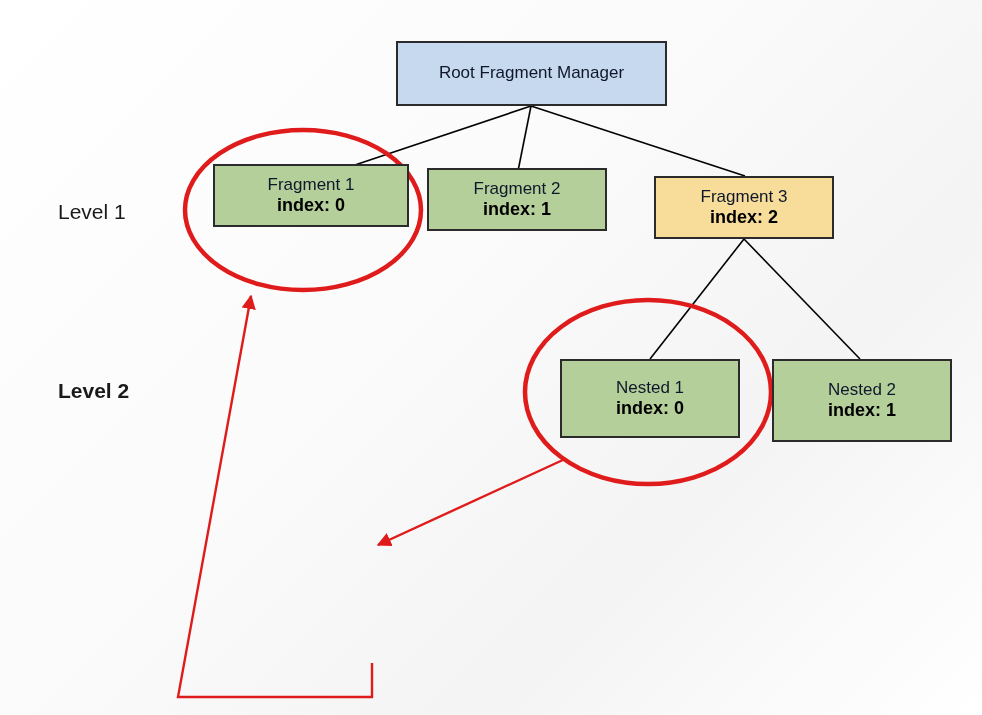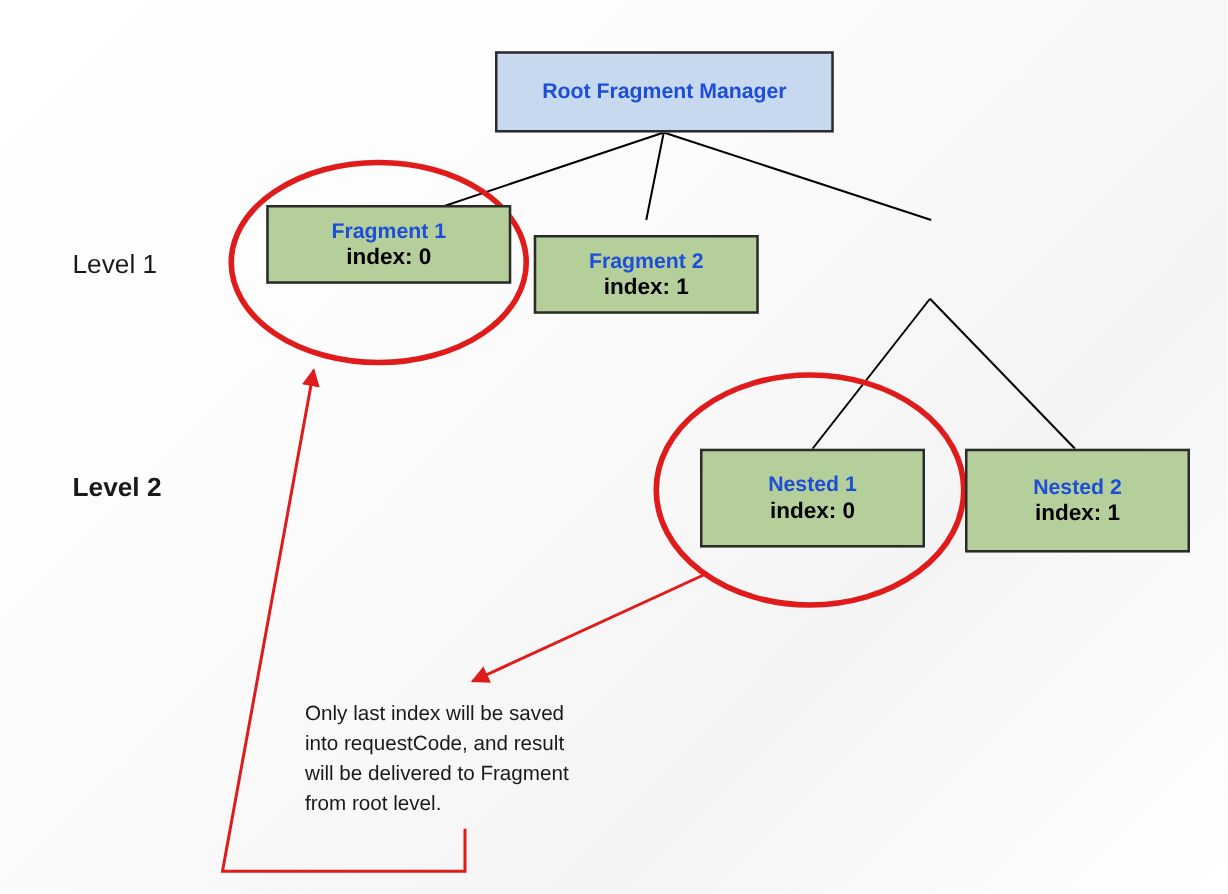--- a/index.html
+++ b/index.html
@@ -29,22 +29,22 @@
     box-sizing: border-box;
     border: 2px solid #2b2b2b;
     display: flex;
     flex-direction: column;
     align-items: center;
     justify-content: center;
     line-height: 1.18;
   }
   .node .title {
     font-size: 17px;
-    color: #1d4ed8;
-    font-weight: bold;
+    color: #0f172a;
+    font-weight: normal;
   }
   .node .index {
     font-size: 18px;
     color: #000000;
     font-weight: bold;
   }
   .node.root .title {
     font-size: 17px;
   }
   .level-label {
@@ -97,34 +97,34 @@
 
   <div class="node root" style="left:396px; top:41px; width:271px; height:65px; background:#c7d9ee;">
     <span class="title">Root Fragment Manager</span>
   </div>
 
   <div class="node" style="left:213px; top:164px; width:196px; height:63px; background:#b5cf9b;">
     <span class="title">Fragment 1</span>
     <span class="index">index: 0</span>
   </div>
 
-  <div class="node" style="left:427px; top:188px; width:180px; height:63px; background:#b5cf9b;">
+  <div class="node" style="left:427px; top:168px; width:180px; height:63px; background:#b5cf9b;">
     <span class="title">Fragment 2</span>
     <span class="index">index: 1</span>
   </div>
 
+  <div class="node" style="left:654px; top:176px; width:180px; height:63px; background:#f7dc9a;">
+    <span class="title">Fragment 3</span>
+    <span class="index">index: 2</span>
+  </div>
 
   <div class="node" style="left:560px; top:359px; width:180px; height:79px; background:#b5cf9b;">
     <span class="title">Nested 1</span>
     <span class="index">index: 0</span>
   </div>
 
   <div class="node" style="left:772px; top:359px; width:180px; height:83px; background:#b5cf9b;">
     <span class="title">Nested 2</span>
     <span class="index">index: 1</span>
   </div>
 
-  <div class="caption" style="left:244px; top:560px; width:270px;">Only last index will be saved
-into requestCode, and result
-will be delivered to Fragment
-from root level.</div>
 
 </div>
 
 </body></html>

